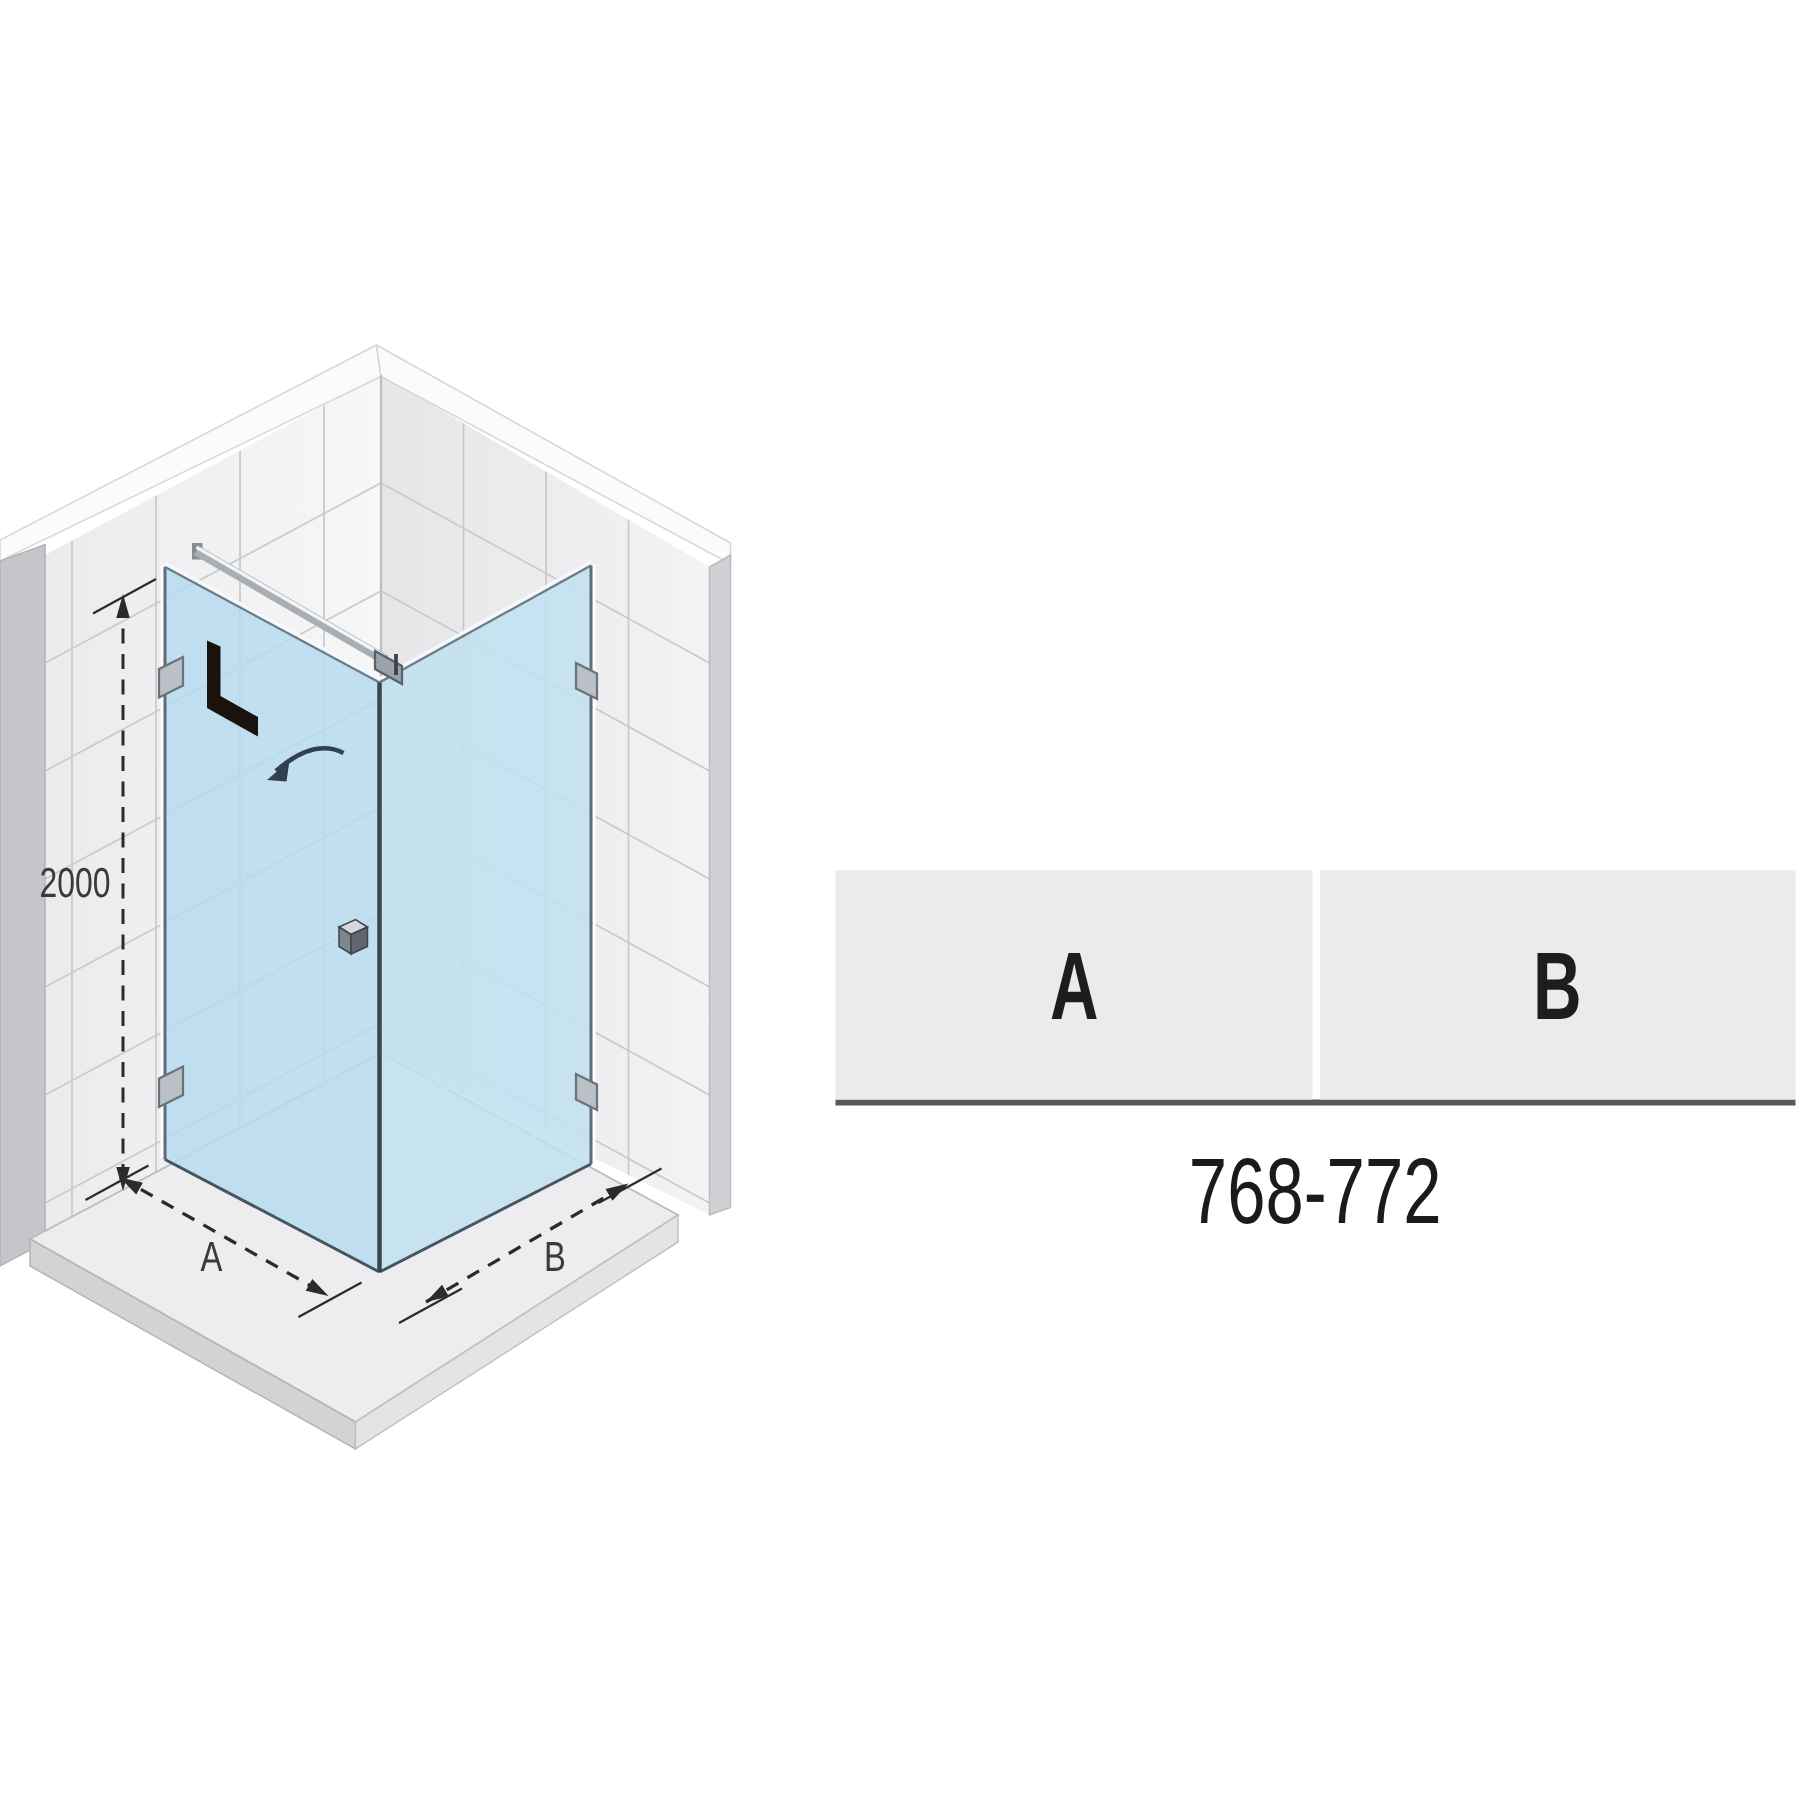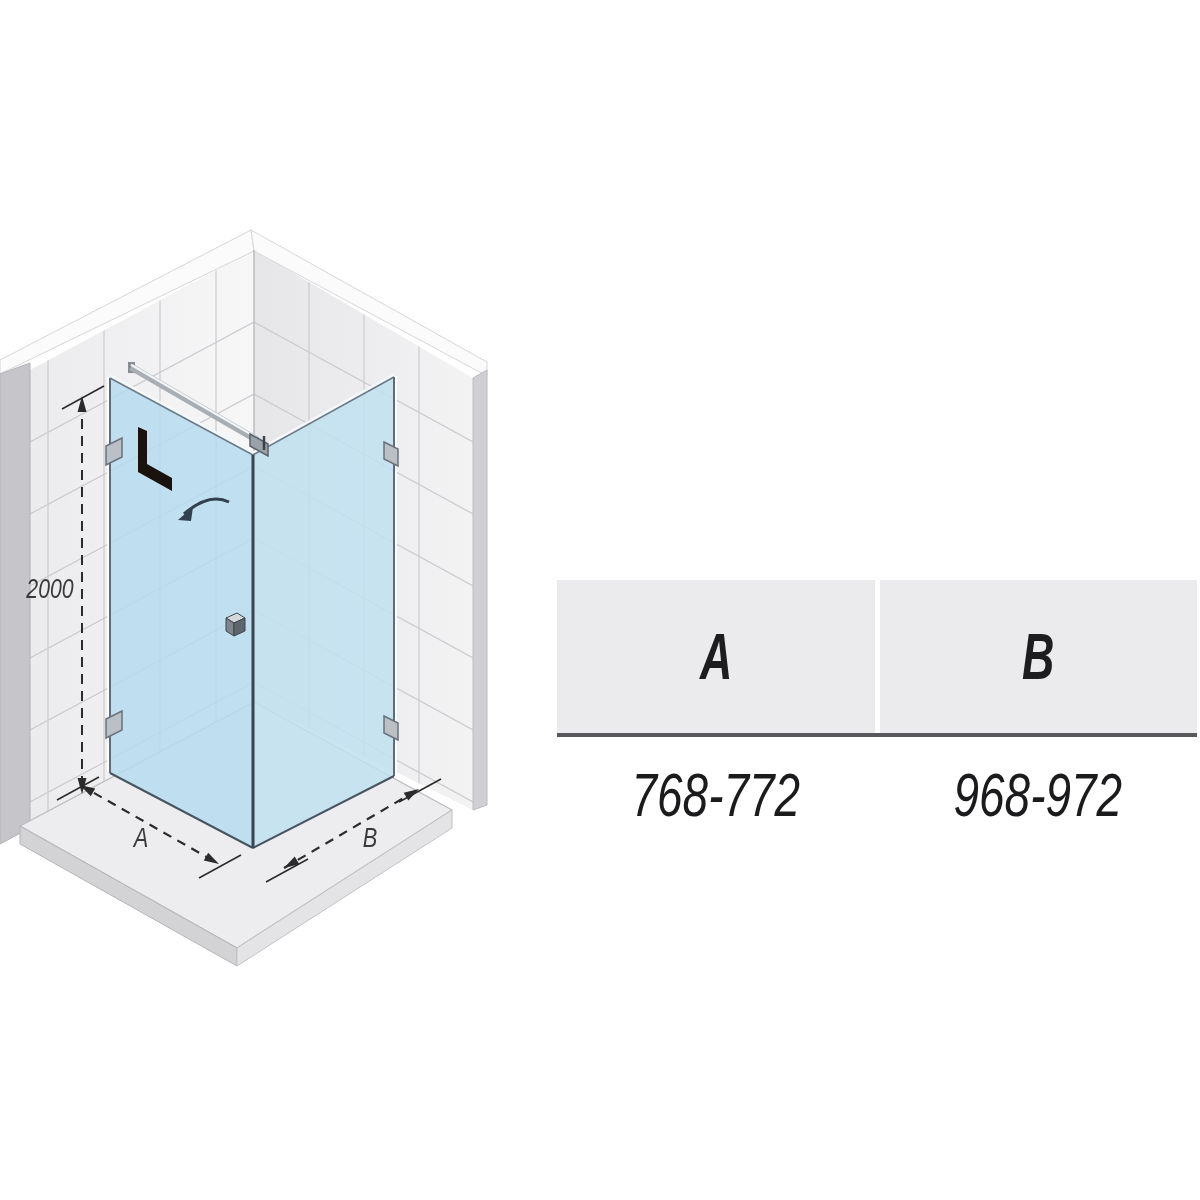--- a/index.html
+++ b/index.html
@@ -1,17 +1,17 @@
 <!DOCTYPE html>
 <html><head>
 <meta charset="utf-8">
 <style>
   html,body{margin:0;padding:0;background:#ffffff;}
   body{width:1200px;height:1200px;position:relative;font-family:"Liberation Sans",sans-serif;}
-  #stage{position:absolute;left:0;top:0;width:1200px;height:1152px;font-style:italic;}
+  #stage{position:absolute;left:0;top:0;width:1200px;height:1152px;}
   svg{position:absolute;left:0;top:0;}
   .spec-table{position:absolute;left:557px;top:580px;width:640px;}
   .thead{display:flex;gap:5px;height:153px;}
   .th{flex:1;background:#ebebed;display:flex;align-items:center;justify-content:center;
       font-size:64px;font-weight:bold;color:#1d1d1f;}
   .rule{height:4px;background:#59595d;margin-top:0;}
   .tbody{display:flex;gap:5px;margin-top:22px;align-items:flex-end;}
   .td{flex:1;display:flex;align-items:center;justify-content:center;
       font-size:62px;font-weight:400;color:#1b1b1d;}
   .condensed{display:inline-block;transform:scaleX(0.70);transform-origin:center;}
@@ -150,19 +150,16 @@
       </div>
       <div class="th">
         <span class="condensed">B</span>
       </div>
     </div>
     <div class="rule"></div>
     <div class="tbody">
       <div class="td">
         <span class="condensed2">768-772</span>
       </div>
-      <div class="td">
-        <span class="condensed2">968-972</span>
-      </div>
     </div>
   </div>
 
 </div>
 
 </body></html>

